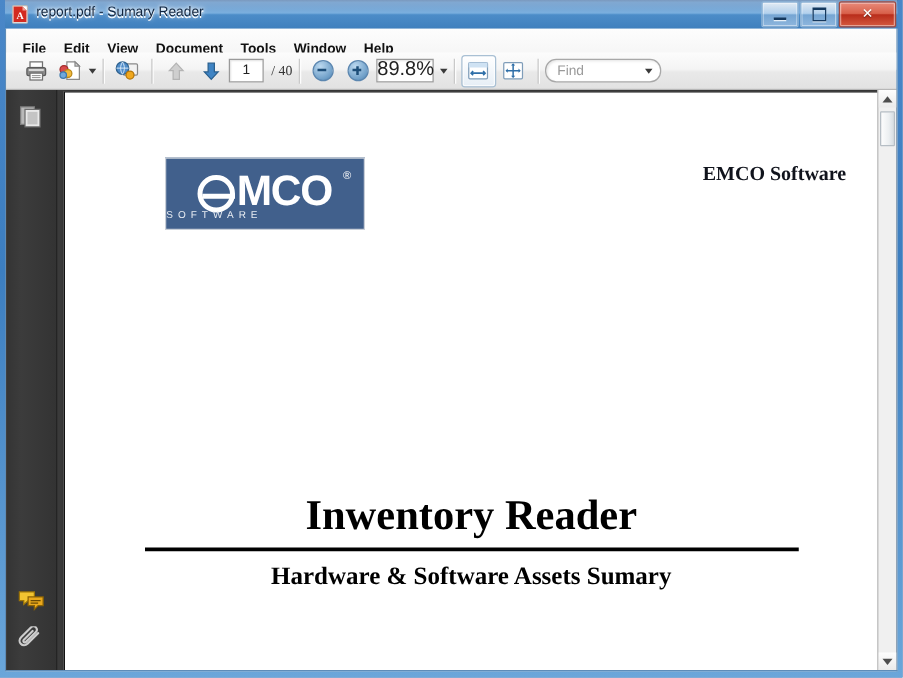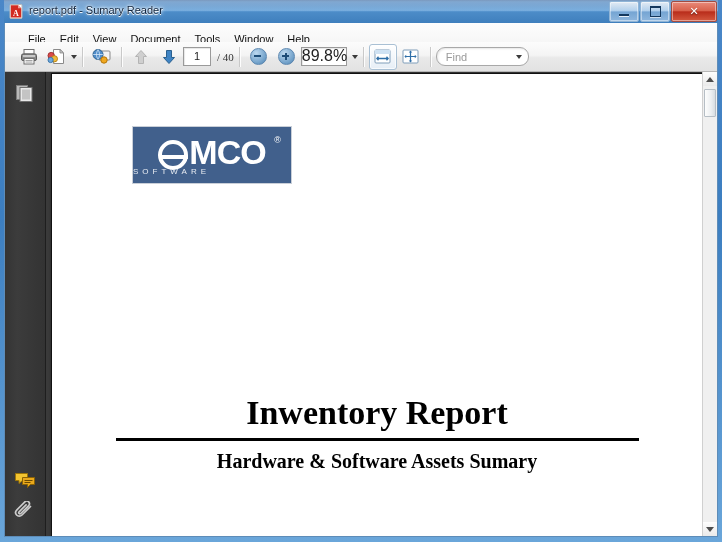--- a/index.html
+++ b/index.html
@@ -59,21 +59,21 @@
   
   #client{
     position:absolute;left:0;top:23px;right:0;bottom:0;
     background:#f0f0f0;border:1px solid #5d8cb8;border-top:none;box-sizing:border-box;
   }
   
   #menubar{
     position:absolute;left:0;top:0;right:0;height:33px;
     background:linear-gradient(to bottom,#fdfdfd,#f2f2f2);
     border-bottom:1px solid #d8d8d8;
-    display:flex;align-items:center;padding-left:16px;box-sizing:border-box;
+    display:flex;align-items:center;padding-left:6px;box-sizing:border-box;font-weight:bold;
   }
   .menu-item{
     font-size:11px;color:#111;padding:2px 7px;cursor:default;white-space:nowrap;
   }
   .menu-item u{text-decoration:underline;}
   
   #toolbar{
     position:absolute;left:0;top:19px;right:0;height:30px;
     background:linear-gradient(to bottom,#fcfcfc 0%,#f4f4f4 46%,#e9e9e9 54%,#e2e2e2 100%);
     border-bottom:1px solid #b7b7b7;
@@ -386,23 +386,24 @@
           <div id="page">
 
             <div id="logo">
               <span class="logo-main">
                 <i class="logo-e"></i><span>MCO</span>
               </span>
               <span class="logo-reg">®</span>
               <span class="logo-sub">SOFTWARE</span>
             </div>
 
+            <div id="brand">EMCO Software</div>
 
             <div id="title-block">
-              <div id="doc-title">Inwentory Report</div>
+              <div id="doc-title">Inwentory Reader</div>
               <div id="title-rule"></div>
               <div id="doc-subtitle">Hardware &amp; Software Assets Sumary</div>
             </div>
 
           </div>
         </div>
 
         <div id="vscroll">
           <div class="sb-arrow up">
             <i class="sb-tri up"></i>

